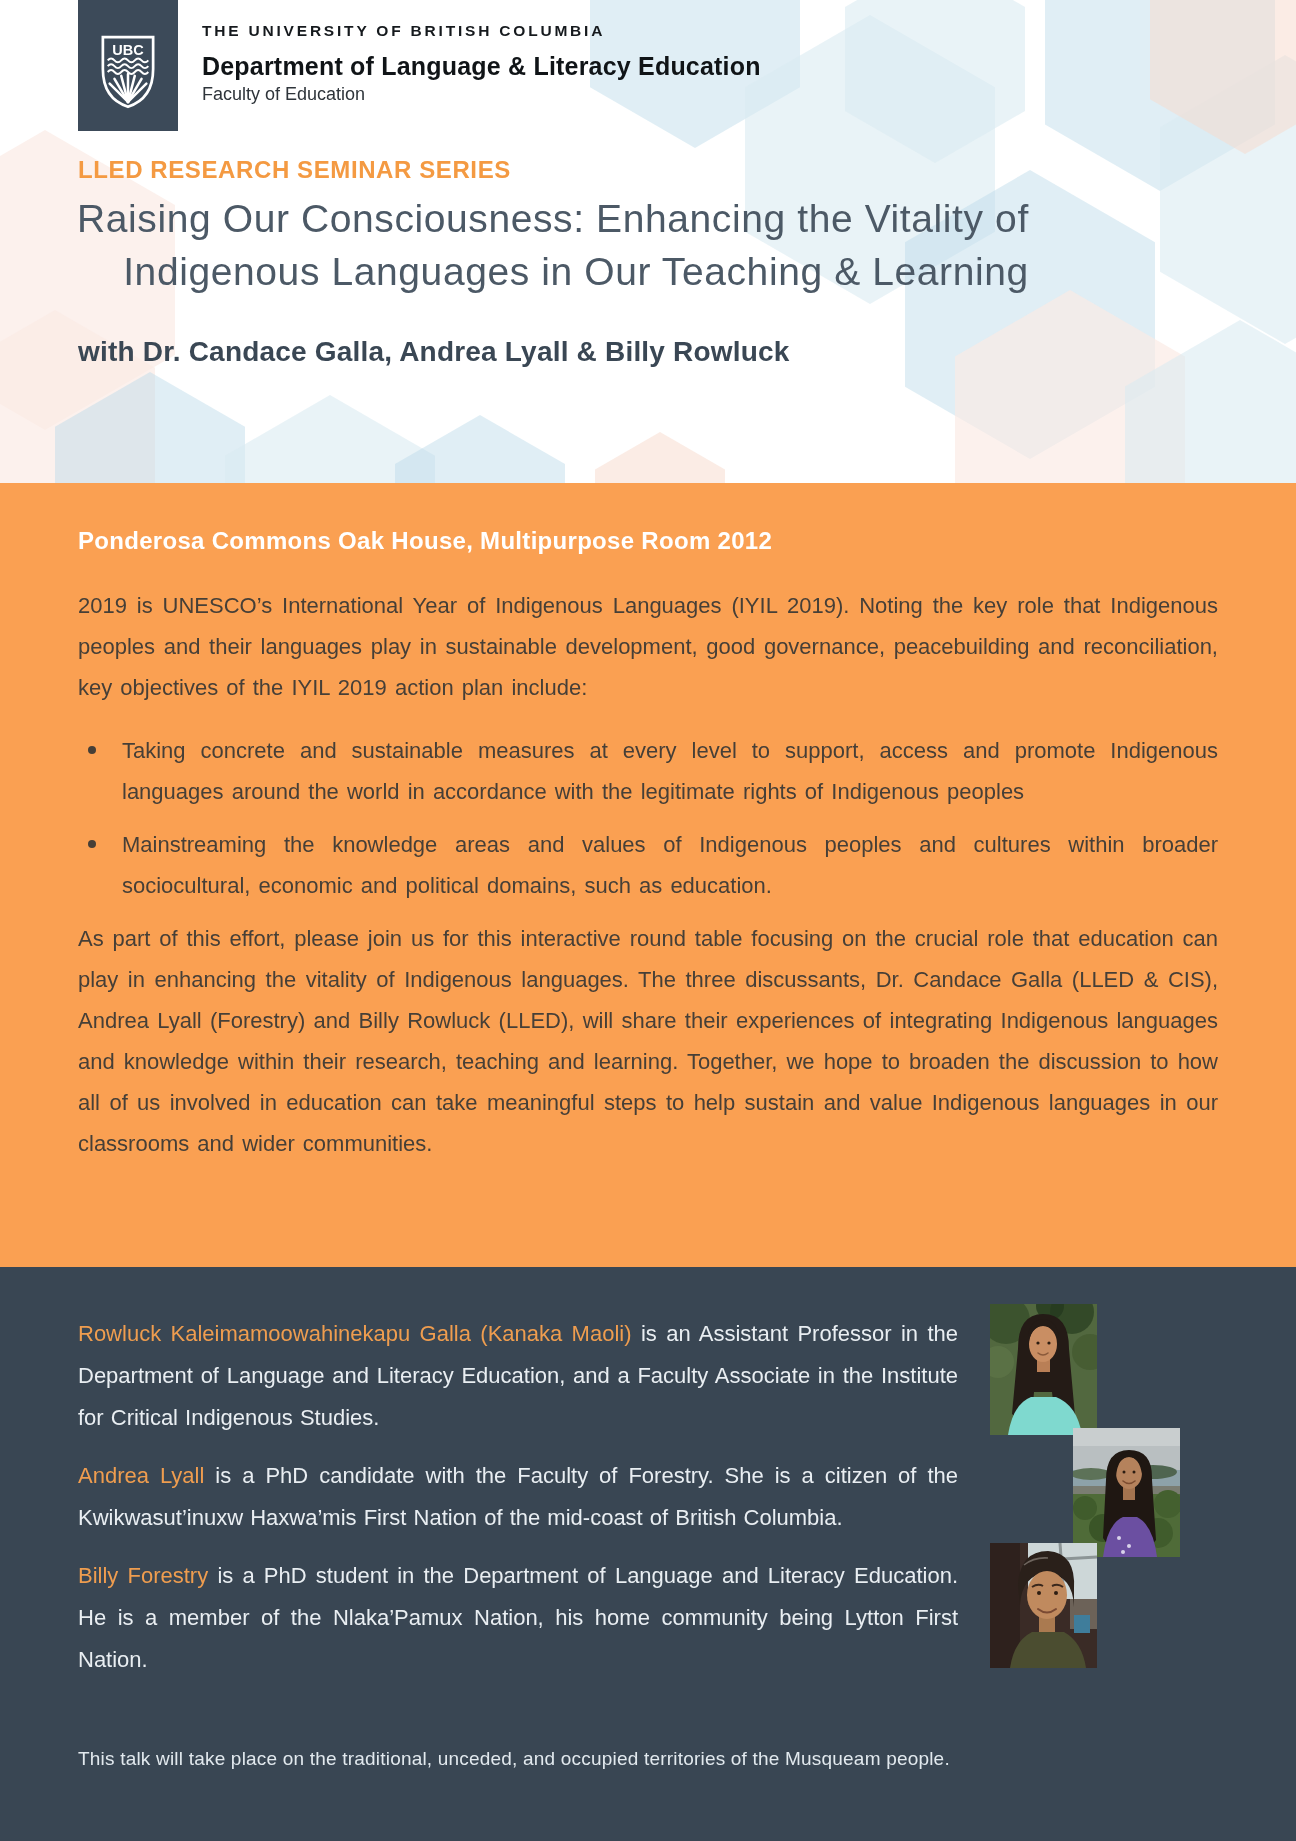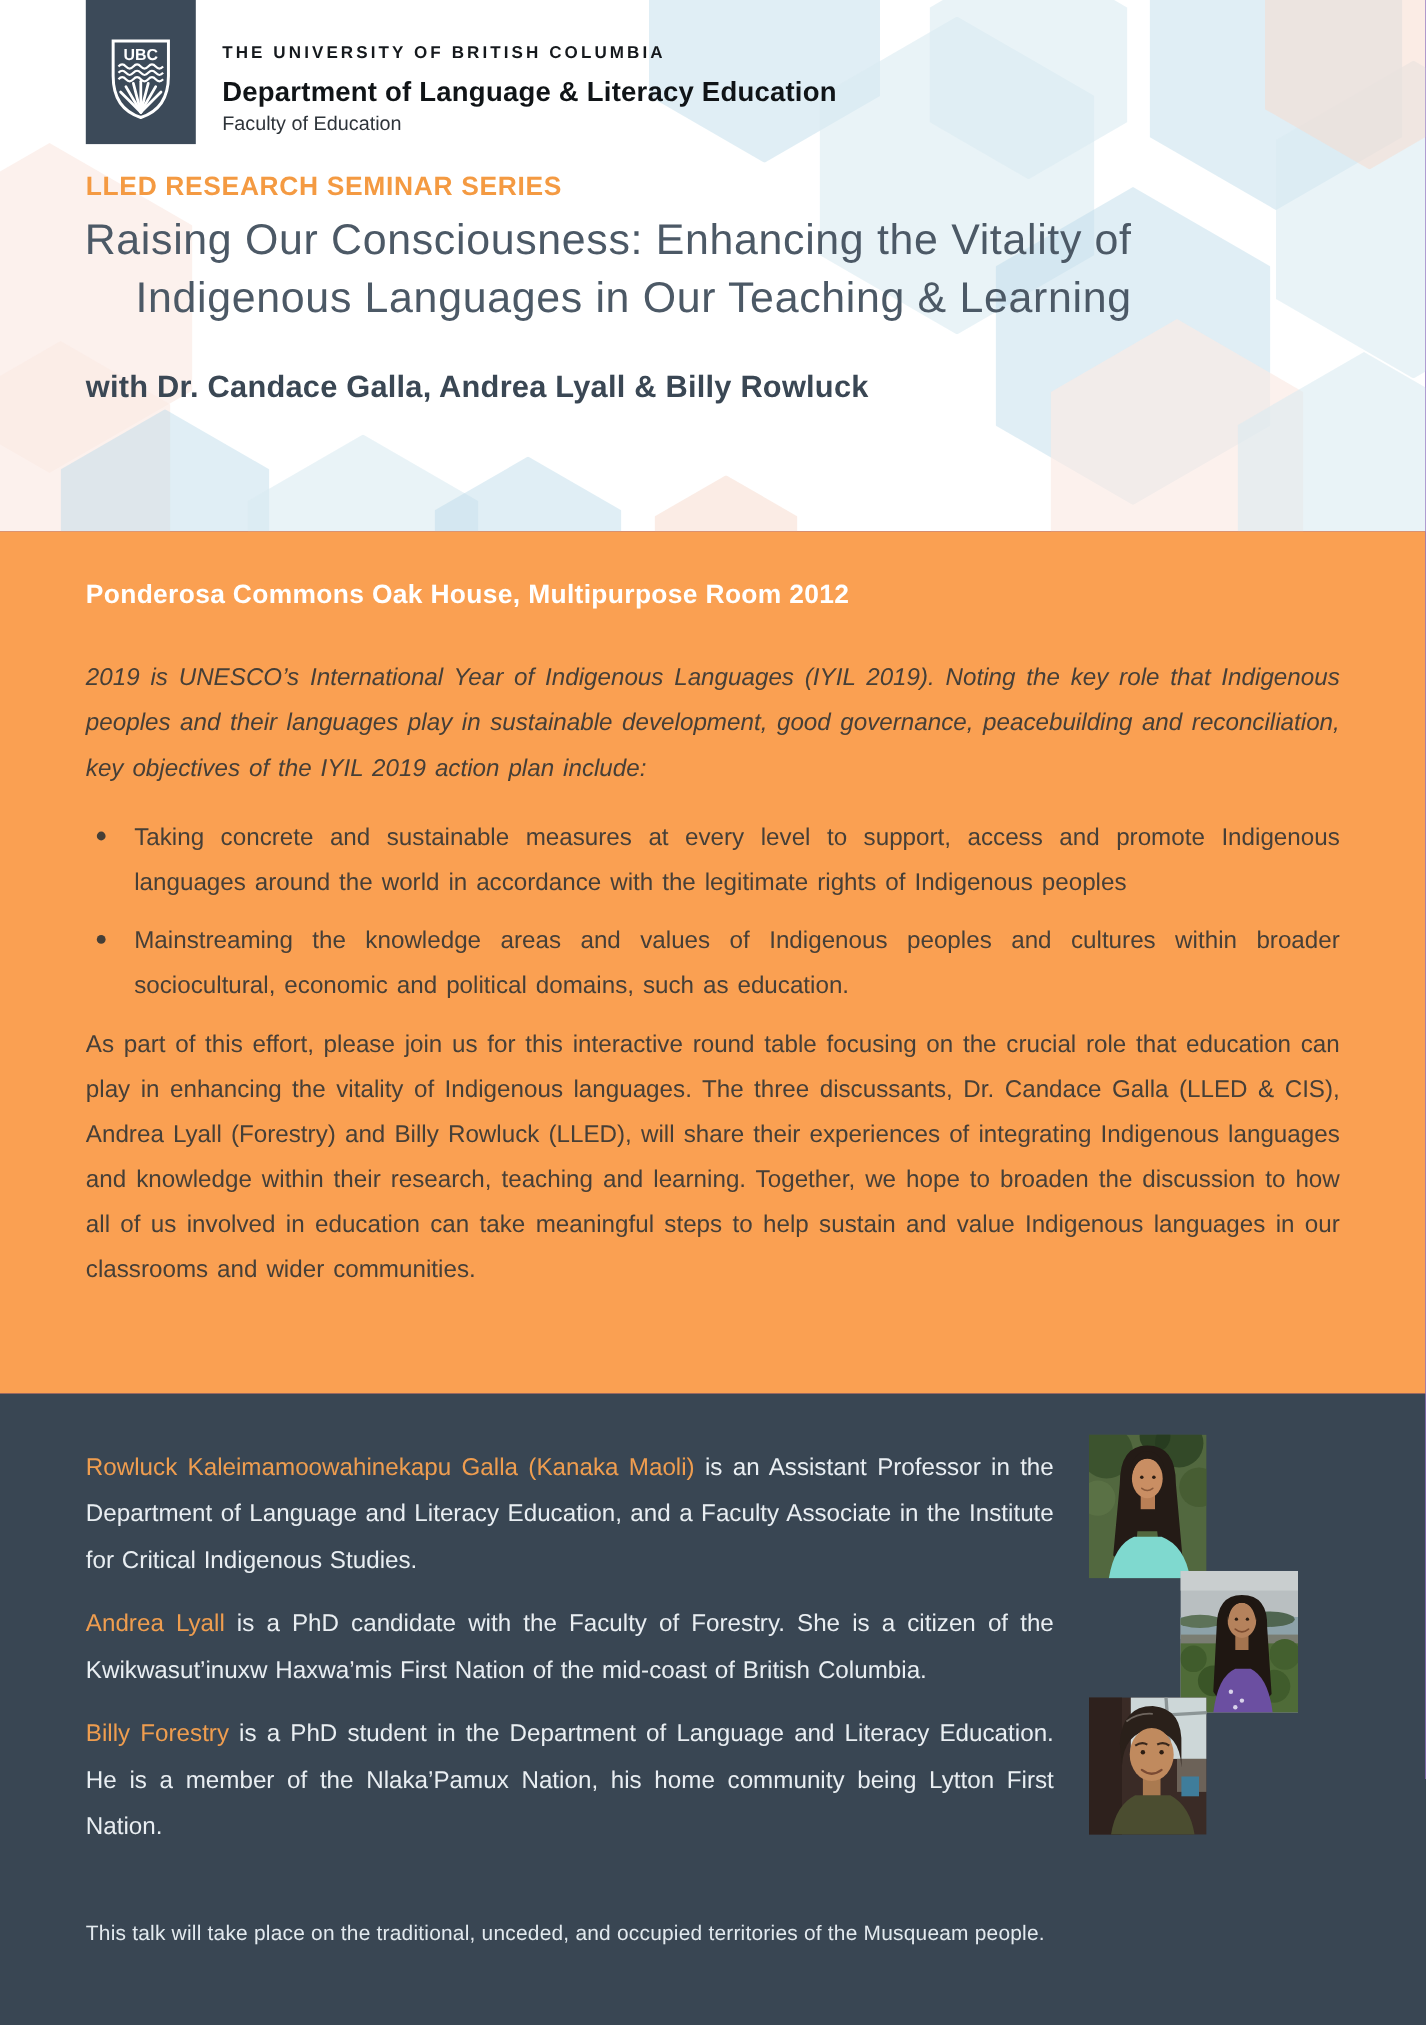--- a/index.html
+++ b/index.html
@@ -14,35 +14,35 @@
   .header{position:relative;height:483px;background:#ffffff;overflow:hidden;}
   .hexwrap{position:absolute;inset:0;pointer-events:none;}
   .hex{position:absolute;clip-path:polygon(50% 0,100% 25%,100% 75%,50% 100%,0 75%,0 25%);}
   .hex-b2{background:rgba(186,217,232,.45);}
   .hex-b3{background:rgba(217,234,242,.58);}
   .hex-p1{background:rgba(247,219,206,.52);}
   .hex-p2{background:rgba(250,235,228,.68);}
 
   .logo-row{position:absolute;top:0;left:78px;display:flex;align-items:flex-start;}
   .logo-box{width:100px;height:131px;background:#3C4A59;display:flex;justify-content:center;align-items:flex-start;padding-top:33px;box-sizing:border-box;}
-  .logo-meta{margin-left:24px;padding-top:40px;}
+  .logo-meta{margin-left:24px;padding-top:22px;}
   .univ{font-size:15.5px;font-weight:bold;letter-spacing:2.8px;color:#15191d;}
   .dept{font-size:25px;font-weight:bold;color:#101417;margin-top:12px;letter-spacing:0.2px;}
   .fac{font-size:18px;color:#2e343a;margin-top:3px;}
 
   .series{position:absolute;left:78px;top:156px;font-size:24px;font-weight:bold;letter-spacing:0.6px;color:#F49A42;}
   .title{position:absolute;left:77px;top:192px;margin:0;font-weight:300;font-size:39px;color:#4C5966;letter-spacing:0.6px;line-height:53px;text-align:right;}
   .title div{white-space:nowrap;}
   .speakers{position:absolute;left:78px;top:336px;font-size:28px;font-weight:bold;color:#3A4754;letter-spacing:0.2px;white-space:nowrap;}
 
   
   .orange{position:relative;height:784px;background:#FAA052;padding:38px 78px 0;box-sizing:border-box;}
   .when,.where{font-size:24px;font-weight:bold;color:#ffffff;line-height:40px;letter-spacing:0.3px;}
   .orange .bodytext{font-size:22px;line-height:41px;color:#463F37;text-align:justify;word-spacing:2px;}
-  .intro{margin:34px 0 0;font-style:italic;}
+  .intro{margin:24px 0 0;}
   ul.bullets{margin:22px 0 0;padding:0;list-style:none;}
   ul.bullets li{position:relative;padding-left:44px;word-spacing:3px;}
   ul.bullets li + li{margin-top:12px;}
   ul.bullets li::before{content:'';position:absolute;left:10px;top:16px;width:8px;height:8px;border-radius:50%;background:#463F37;}
   .closing{margin:12px 0 0;}
 
   
   .navy{position:relative;height:574px;background:#394653;padding:46px 78px 0;box-sizing:border-box;}
   .bios{width:880px;}
   .bio{margin:0;font-size:22px;line-height:42px;color:#E9EEF2;text-align:justify;word-spacing:1px;}

